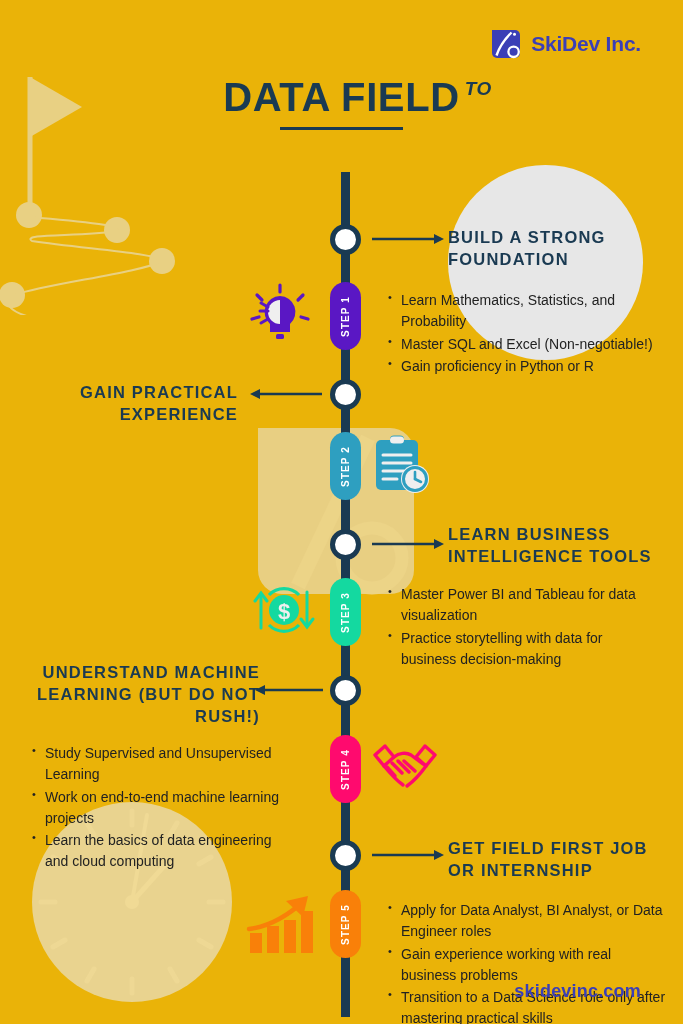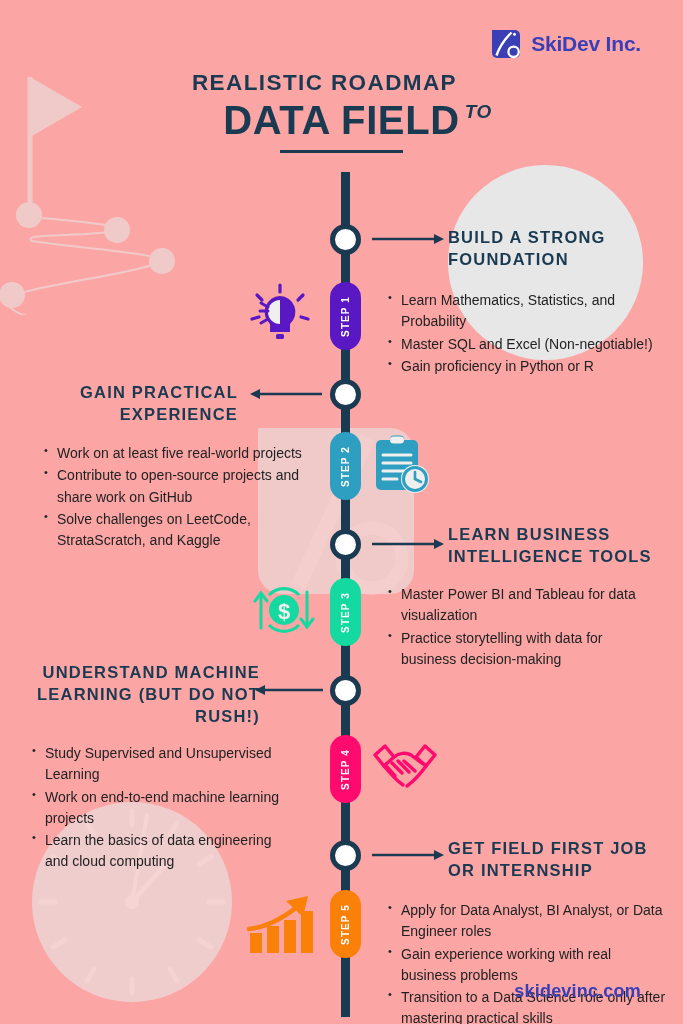--- a/index.html
+++ b/index.html
@@ -5,21 +5,21 @@
   * { box-sizing: border-box; margin: 0; padding: 0; }
   html, body {
     width: 683px; height: 1024px;
     background: #efefef;
     font-family: "Liberation Sans", sans-serif;
     overflow: hidden;
   }
   #page {
     position: relative;
     width: 683px; height: 1024px;
-    background: #fca5a5;
+    background: #eab308;
     overflow: hidden;
   }
 
   
   .wm { position: absolute; pointer-events: none; }
   #wm-flag   { left: -10px; top: 45px; width: 210px; height: 270px; opacity: .55; }
   #wm-clock  { left: 25px;  top: 795px; width: 215px; height: 215px; opacity: .6; }
   #wm-circle { position:absolute; right: 40px; top: 165px; width: 195px; height: 195px;
                border-radius: 50%; background: #e7e7e7; }
   #wm-logo   { position:absolute; left: 240px; top: 410px; width: 200px; height: 205px;
@@ -164,21 +164,20 @@
       <path d="M2 2 H25 a5 5 0 0 1 5 5 V25 a5 5 0 0 1 -5 5 H7 a5 5 0 0 1 -5 -5 Z" fill="#3b3fb6"></path>
       <path d="M21.5 4.5 C14 12 9 20 6.5 27.5" stroke="#ffffff" stroke-width="2.4" fill="none"></path>
       <path d="M22.5 5 C16 12 11 20 8.5 28" stroke="#efefef" stroke-width="0" fill="none"></path>
       <circle cx="23.6" cy="23.8" r="5.2" fill="none" stroke="#ffffff" stroke-width="2.3"></circle>
       <circle cx="24.5" cy="6.2" r="1.5" fill="#ffffff"></circle>
     </svg>
     <div id="brand-name">SkiDev Inc.</div>
   </div>
 
   <div id="title-block">
-    <div id="title-kicker">REALISTIC ROADMAP</div>
     <div id="title-main-wrap">
       <div id="title-main">DATA FIELD</div>
       <div id="title-sup">TO</div>
     </div>
     <div id="title-rule"></div>
   </div>
 
   <div id="spine"></div>
 
   <div class="node" style="top:224px"></div>
@@ -215,25 +214,20 @@
 
   <div class="node" style="top:379px"></div>
   <div class="pill" style="top:432px; background:#2e9fc0">
     <span>STEP 2</span>
   </div>
   <svg class="arrow" style="left:248px; top:387px; width:74px" viewBox="0 0 74 14">
     <line x1="10" y1="7" x2="74" y2="7" stroke="#1a3a52" stroke-width="2.4"></line>
     <path d="M12 2 L2 7 L12 12 Z" fill="#1a3a52"></path>
   </svg>
   <div class="head left" style="left:20px; top:382px; width:218px">GAIN PRACTICAL EXPERIENCE</div>
-  <ul class="bullets" style="left:44px; top:443px; width:272px">
-    <li>Work on at least five real-world projects</li>
-    <li>Contribute to open-source projects and share work on GitHub</li>
-    <li>Solve challenges on LeetCode, StrataScratch, and Kaggle</li>
-  </ul>
   <svg class="sideicon" style="left:370px; top:434px; width:62px; height:62px" viewBox="0 0 62 62">
     <rect x="6" y="6" width="42" height="50" rx="5" fill="#2e9fc0"></rect>
     <rect x="20" y="1.5" width="14" height="9" rx="4" fill="#2e9fc0"></rect>
     <rect x="20" y="2.5" width="14" height="7" rx="3.5" fill="#efefef"></rect>
     <g stroke="#efefef" stroke-width="3" stroke-linecap="round">
       <line x1="13" y1="21" x2="41" y2="21"></line>
       <line x1="13" y1="29" x2="41" y2="29"></line>
       <line x1="13" y1="37" x2="34" y2="37"></line>
       <line x1="13" y1="45" x2="27" y2="45"></line>
     </g>

